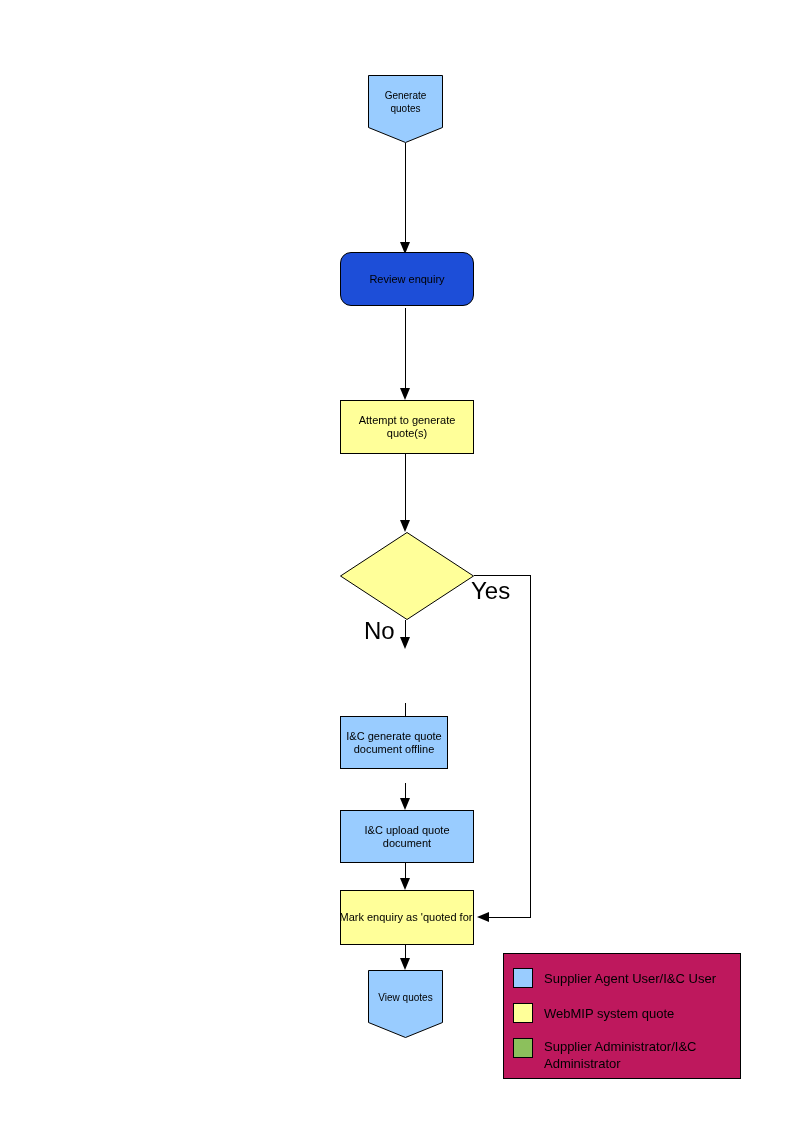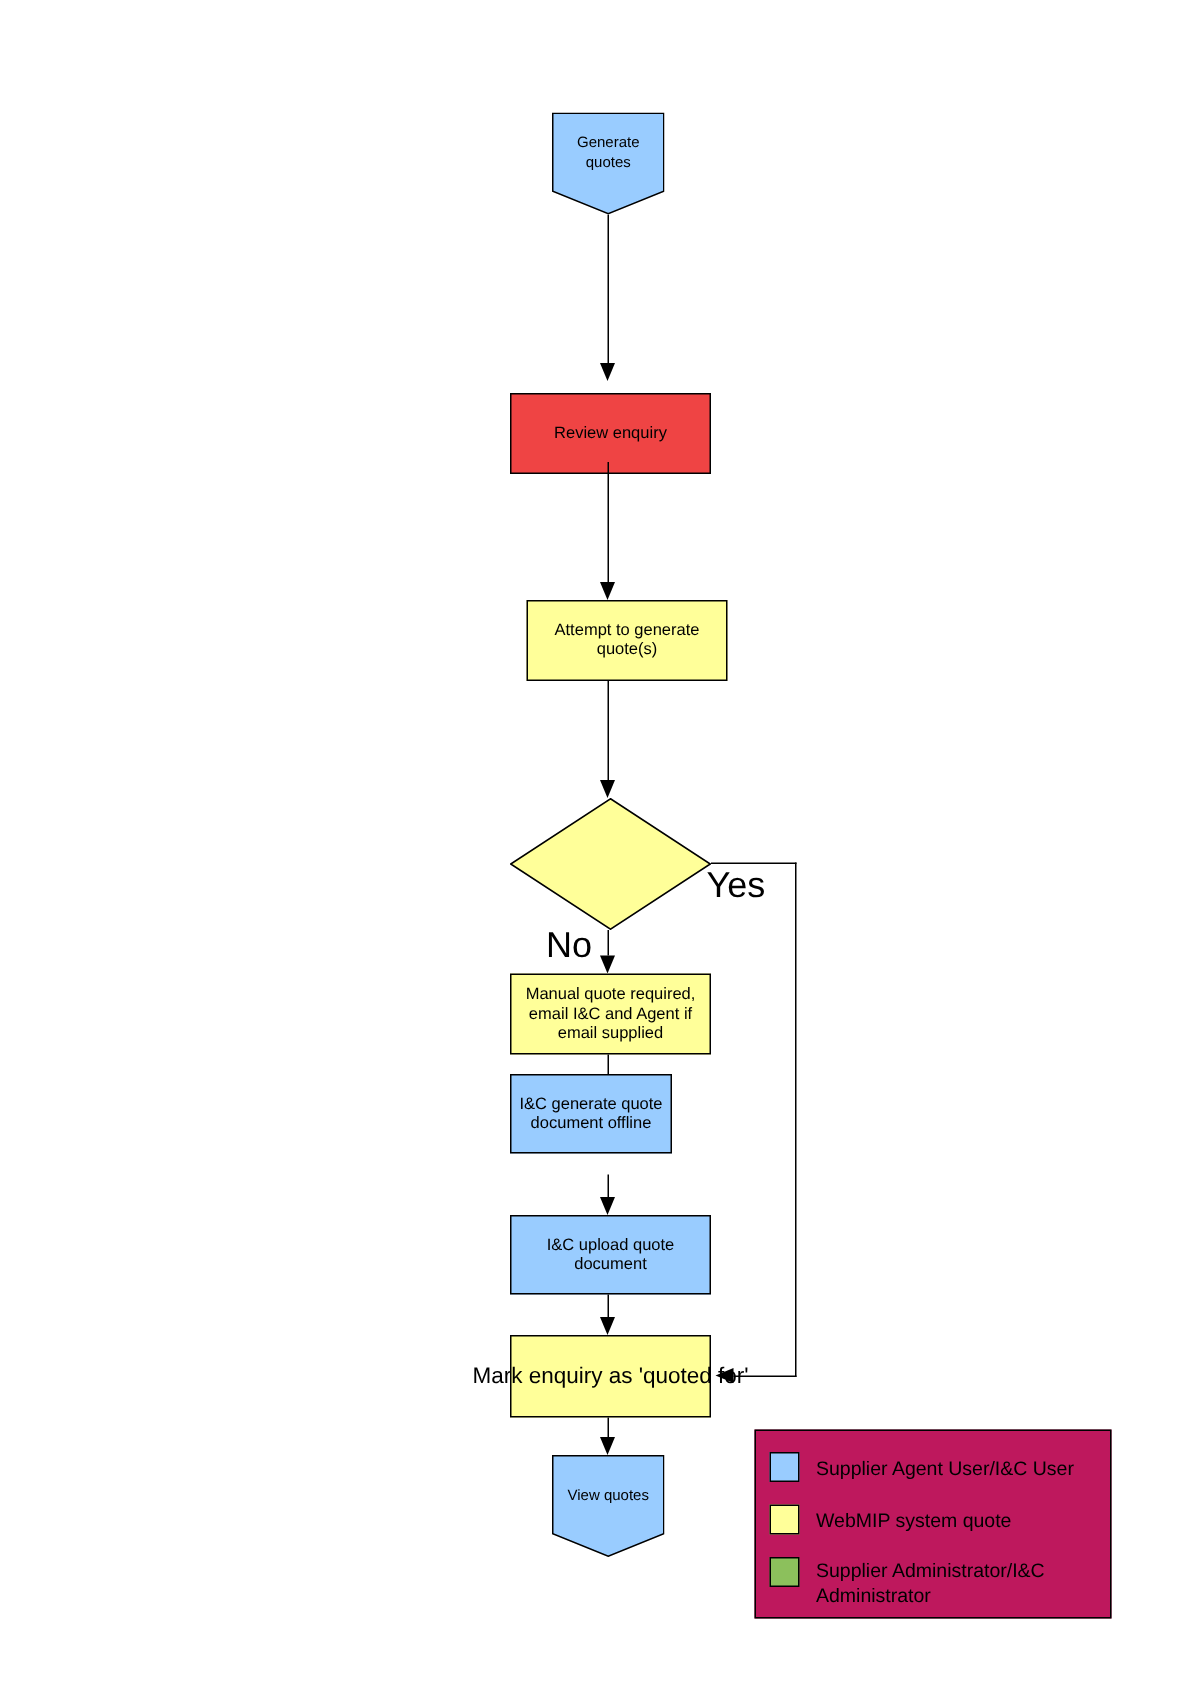--- a/index.html
+++ b/index.html
@@ -10,21 +10,21 @@
   .shape-svg { position:absolute; display:block; }
   .node-label {
     position:absolute; display:flex; align-items:center; justify-content:center;
     text-align:center; font-size:10px; line-height:13px; color:#000;
   }
   .box {
     position:absolute; box-sizing:border-box; border:1px solid #000;
     display:flex; align-items:center; justify-content:center;
     text-align:center; font-size:11px; line-height:13px; padding:2px;
   }
-  .box.nowrap { white-space:nowrap; font-size:15px; padding:0; }
+  .box.nowrap { white-space:nowrap; font-size:11px; padding:0; }
   .vline, .hline { position:absolute; background:#000; }
   .arrow-down {
     position:absolute; width:0; height:0;
     border-left:5px solid transparent; border-right:5px solid transparent;
     border-top:12px solid #000;
   }
   .arrow-left {
     position:absolute; width:0; height:0;
     border-top:5px solid transparent; border-bottom:5px solid transparent;
     border-right:12px solid #000;
@@ -46,51 +46,48 @@
 <div class="page">
 
   <svg class="shape-svg" style="left:368px; top:75px;" width="75" height="68" viewBox="0 0 75 68">
     <polygon points="0.5,0.5 74.5,0.5 74.5,52.5 37.5,67.5 0.5,52.5" stroke="#000000" stroke-width="1" fill="#99CCFF"></polygon>
   </svg>
   <div class="node-label" style="left:372px; top:77px; width:67px; height:50px;">Generate quotes</div>
 
   <div class="vline" style="left:405px; top:143px; width:1px; height:99px;"></div>
   <div class="arrow-down" style="left:400px; top:242px;"></div>
 
-  <div class="box" style="left: 340px; top: 262px; width: 134px; height: 54px; background-color: #ef4444;">
+  <div class="box" style="left: 340px; top: 252px; width: 134px; height: 54px; background-color: #1d4ed8; border-radius: 11px;">
     <span>Review enquiry</span>
   </div>
 
   <div class="vline" style="left:405px; top:308px; width:1px; height:80px;"></div>
   <div class="arrow-down" style="left:400px; top:388px;"></div>
 
-  <div class="box" style="left: 351px; top: 400px; width: 134px; height: 54px; background-color: rgb(255, 255, 153);">
+  <div class="box" style="left: 340px; top: 400px; width: 134px; height: 54px; background-color: rgb(255, 255, 153);">
     <span>Attempt to generate quote(s)</span>
   </div>
 
   <div class="vline" style="left:405px; top:454px; width:1px; height:66px;"></div>
   <div class="arrow-down" style="left:400px; top:520px;"></div>
 
   <svg class="shape-svg" style="left:340px; top:532px;" width="134" height="88" viewBox="0 0 134 88">
     <polygon points="67,0.5 133.5,44 67,87.5 0.5,44" stroke="#000000" stroke-width="1" fill="#FFFF99"></polygon>
   </svg>
 
   <div class="hline" style="left:474px; top:575px; width:57px; height:1px;"></div>
   <div class="vline" style="left:530px; top:575px; width:1px; height:343px;"></div>
   <div class="hline" style="left:489px; top:917px; width:42px; height:1px;"></div>
   <div class="arrow-left" style="left:477px; top:912px;"></div>
   <div class="branch-label" style="left:471px; top:578px;">Yes</div>
 
   <div class="branch-label" style="left:364px; top:618px;">No</div>
   <div class="vline" style="left:405px; top:620px; width:1px; height:17px;"></div>
   <div class="arrow-down" style="left:400px; top:637px;"></div>
 
-  <div class="box" style="left: 340px; top: 649px; width: 134px; height: 54px; background-color: rgb(255, 255, 153);">
-    <span>Manual quote required, email I&amp;C and Agent if email supplied</span>
-  </div>
 
   <div class="vline" style="left:405px; top:703px; width:1px; height:15px;"></div>
   <div class="arrow-down" style="left:400px; top:718px;"></div>
 
   <div class="box" style="left: 340px; top: 716px; width: 108px; height: 53px; background-color: rgb(153, 204, 255);">
     <span>I&amp;C generate quote document offline</span>
   </div>
 
   <div class="vline" style="left:405px; top:783px; width:1px; height:15px;"></div>
   <div class="arrow-down" style="left:400px; top:798px;"></div>

